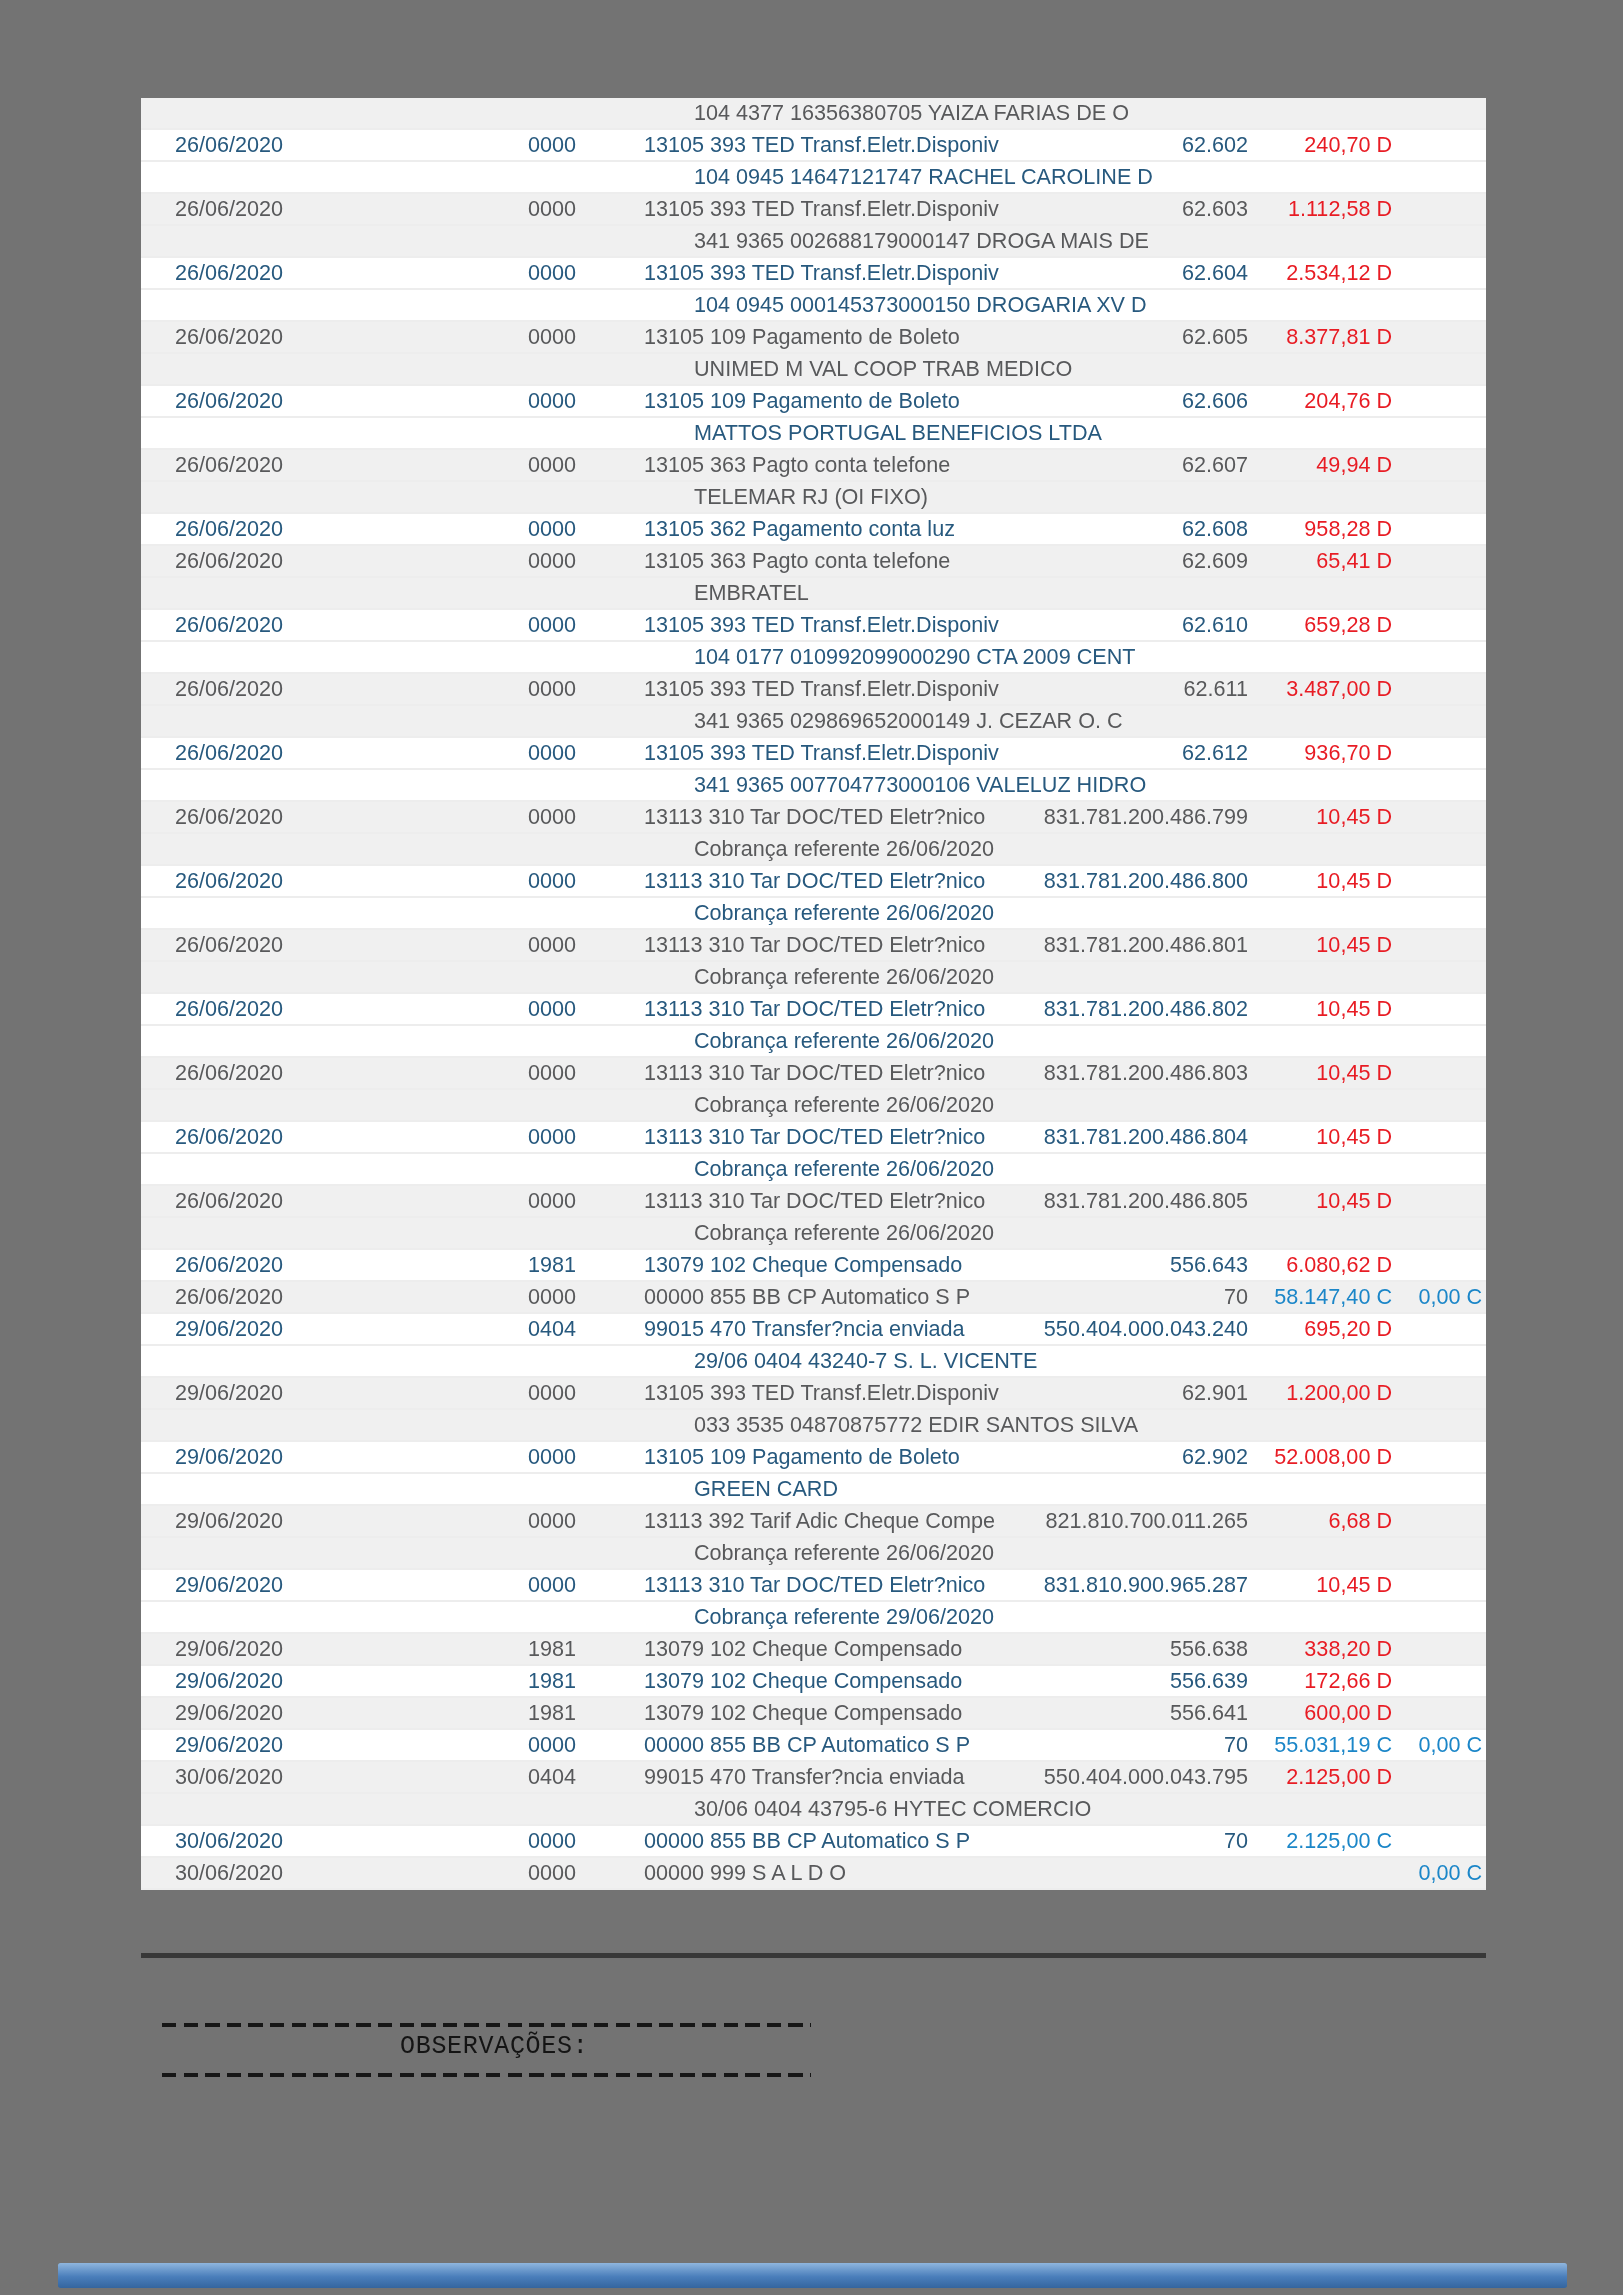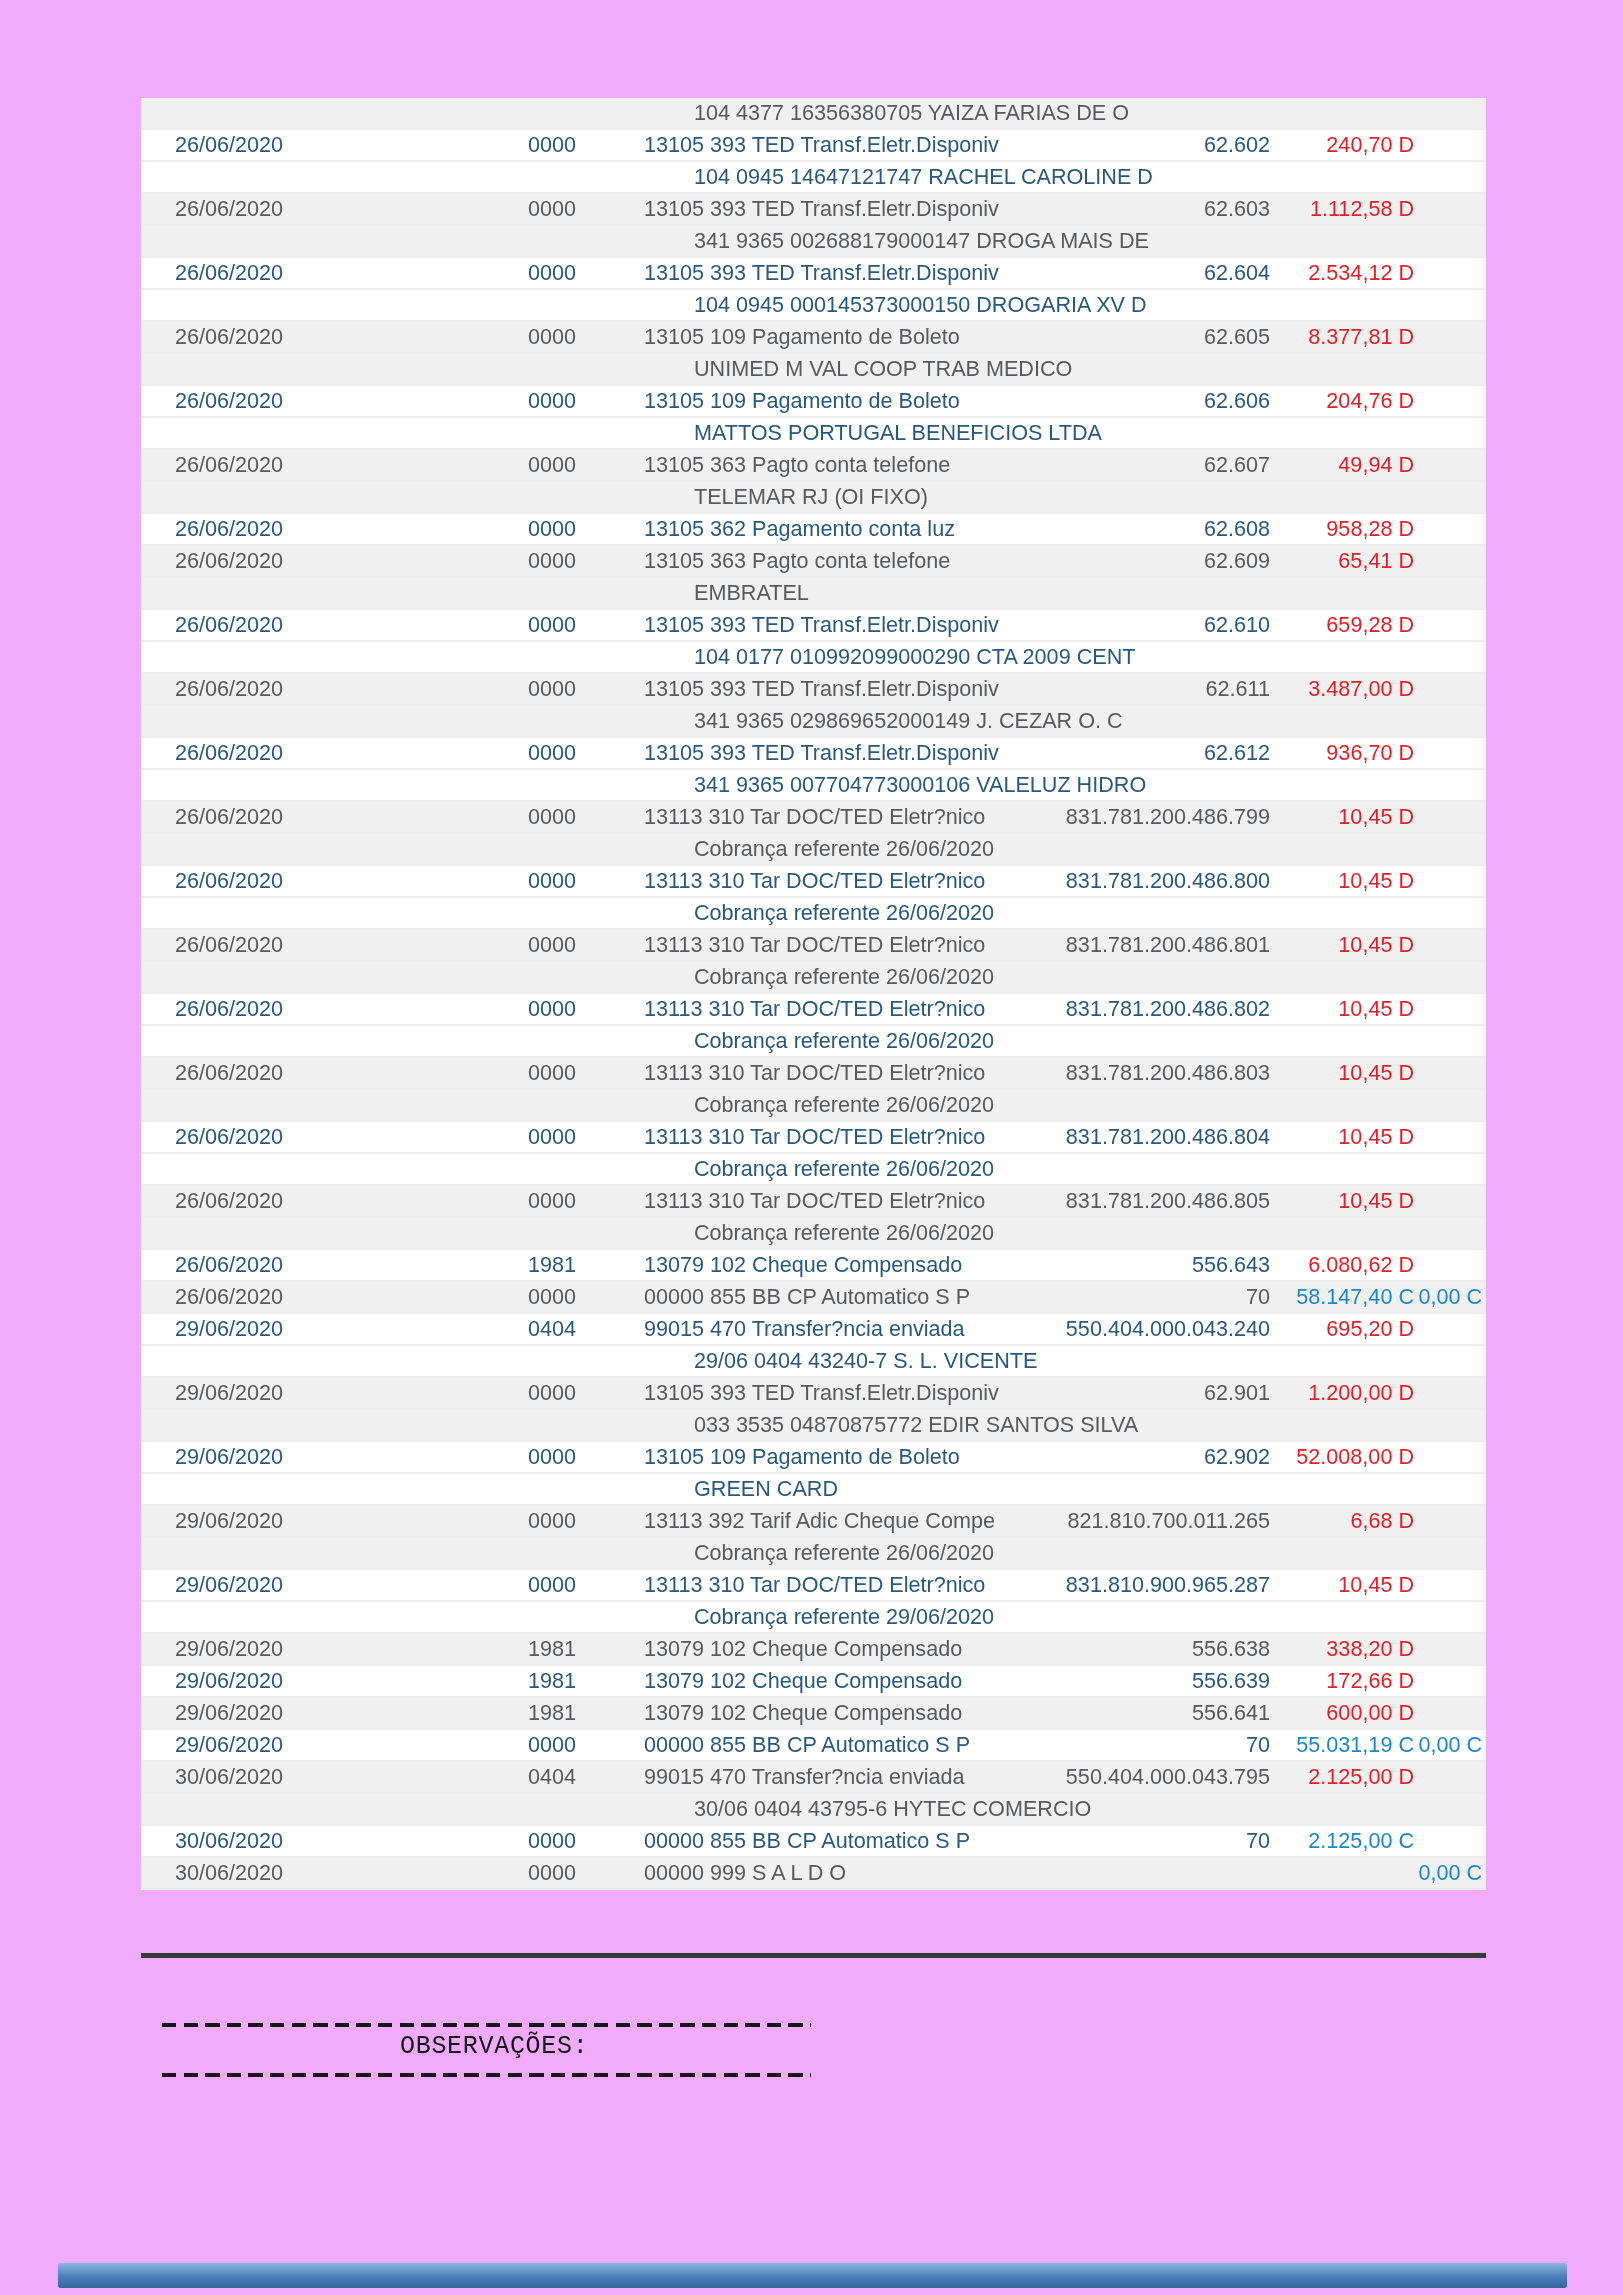--- a/index.html
+++ b/index.html
@@ -1,36 +1,36 @@
 <!DOCTYPE html>
 <html style="font-size:10.5px"><head>
 <meta charset="utf-8">
 <style>
   html,body{margin:0;padding:0;}
   body{
     width:1623px;height:2295px;background:#ffffff;position:relative;
     font-family:"Liberation Sans", sans-serif;
     overflow:hidden;
   }
-  .page{position:absolute;left:0;top:0;width:1623px;height:2295px;background:#f0abfc;}
+  .page{position:absolute;left:0;top:0;width:1623px;height:2295px;background:#737373;}
 
   
   .stmt-table{position:absolute;left:141px;top:98px;width:1345px;}
   .row{
     display:flex;align-items:center;height:30px;line-height:30px;
     border-bottom:2px solid #ededed;font-size:21.6px;white-space:nowrap;
   }
   .row.g{background:#f0f0f0;color:#58595b;}
   .row.w{background:#ffffff;color:#27597e;}
   .c-date{width:366px;padding-left:34px;box-sizing:border-box;flex-shrink:0;}
   .c-ag{width:69px;text-align:right;flex-shrink:0;}
   .c-desc{flex:1;margin-left:68px;overflow:visible;}
   .c-doc{width:222px;text-align:right;flex-shrink:0;}
   .c-val{width:144px;text-align:right;flex-shrink:0;}
-  .c-extra{width:72px;text-align:right;flex-shrink:0;padding-right:3.9px;box-sizing:border-box;}
+  .c-extra{width:72px;text-align:right;flex-shrink:0;padding-right:3.9px;box-sizing:border-box;margin-left:22px;}
   .cont-text{padding-left:553px;}
   .val-d{color:#e81c24;}
   .val-c{color:#1b86c8;}
 
   .table-bottom-line{
     position:absolute;left:141px;top:1953px;width:1345px;height:4.6px;background:#383838;
   }
 
   
   .dash-line{

